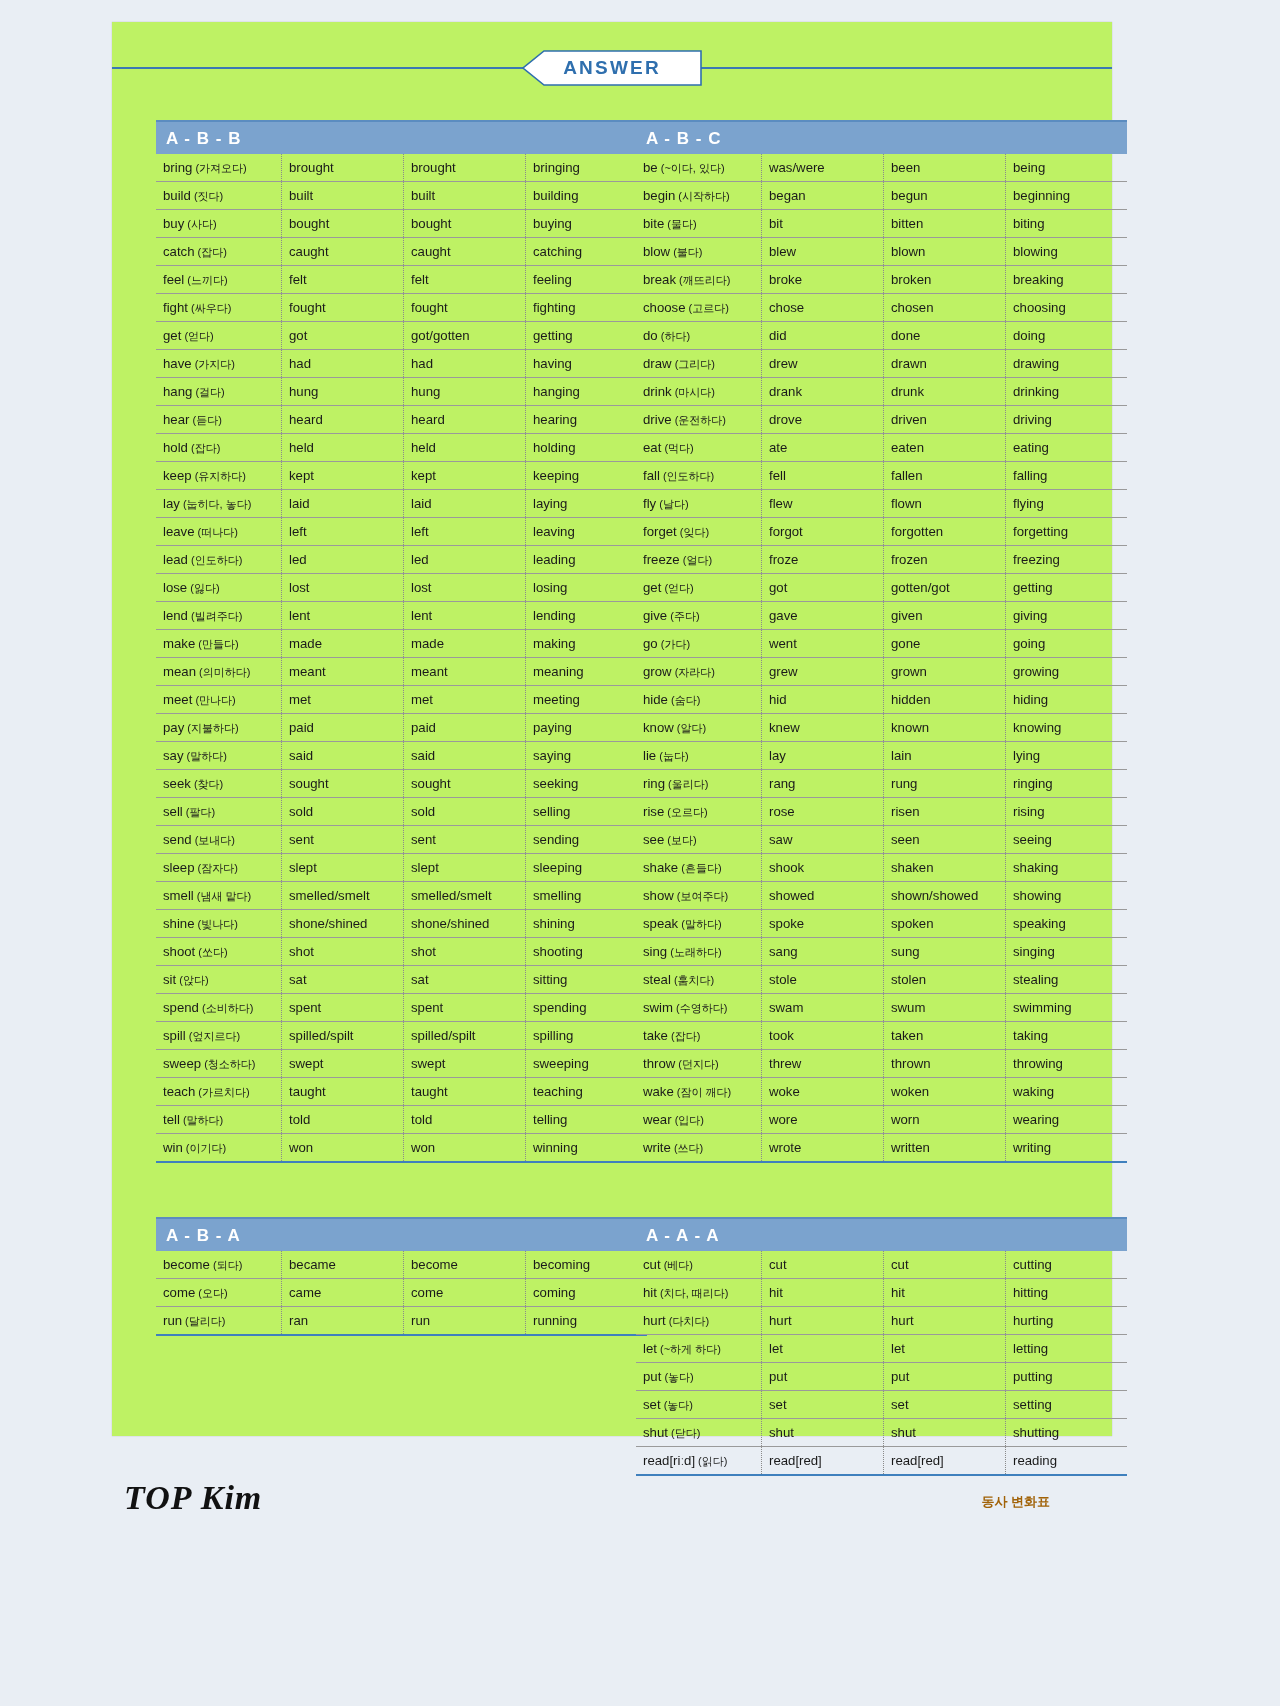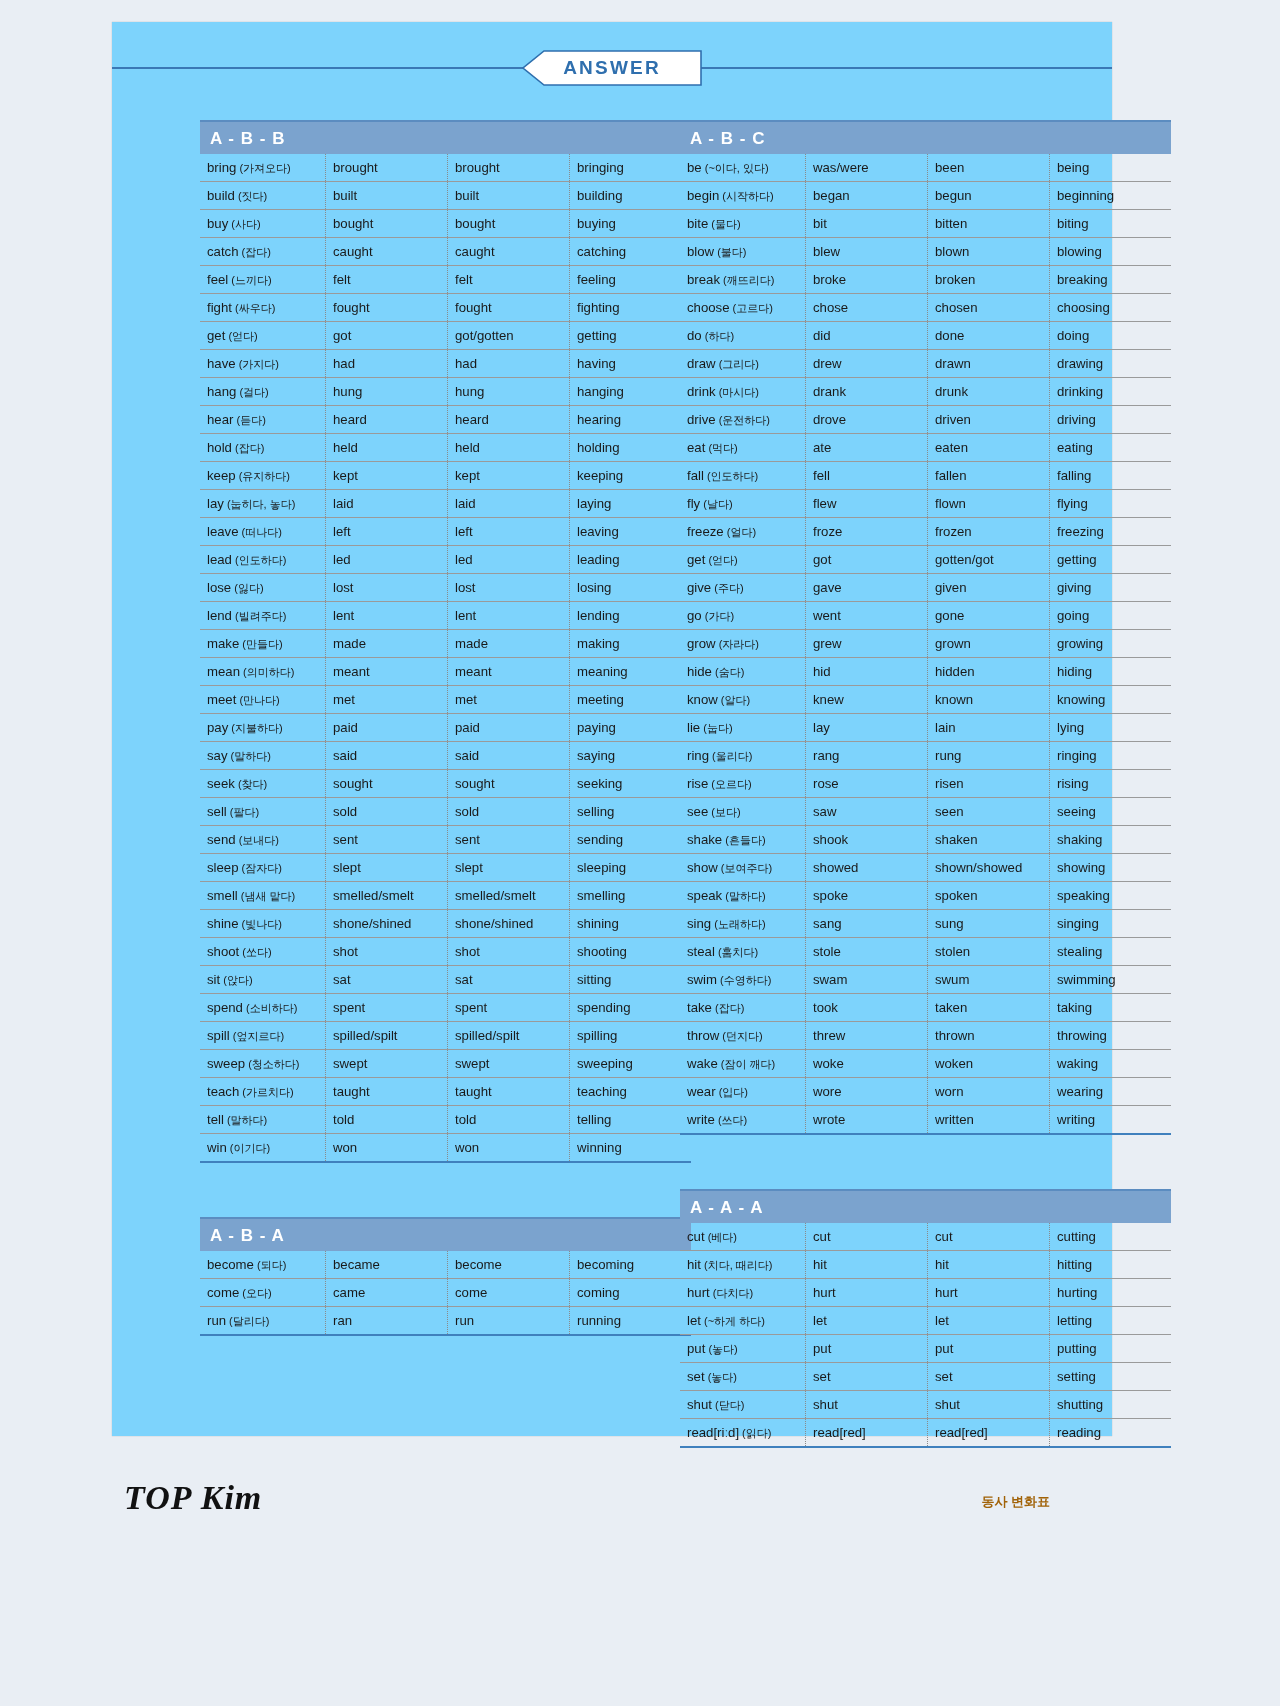--- a/index.html
+++ b/index.html
@@ -13,21 +13,21 @@
     font-family: "Liberation Sans", "DejaVu Sans", sans-serif;
     overflow: hidden;
   }
 
   .page {
     position: absolute;
     left: 112px;
     top: 22px;
     width: 1000px;
     height: 1414px;
-    background: #7dd3fc;
+    background: #bef264;
     box-shadow: 0 0 1px rgba(0,0,0,0.25);
   }
 
   
   .banner-wrap {
     position: absolute;
     left: 0;
     top: 0;
     width: 1000px;
     height: 70px;
@@ -73,21 +73,21 @@
     top: 98px;
     width: 436px;
   }
   .col-right {
     position: absolute;
     left: 524px;
     top: 98px;
     width: 436px;
   }
 
-  .block { margin-bottom: 0; margin-left: 44px; }
+  .block { margin-bottom: 0; }
   .block.gap-top { margin-top: 54px; }
 
   .vtable {
     width: 436px;
     border-collapse: collapse;
     table-layout: fixed;
   }
 
   .vtable caption {
     caption-side: top;
@@ -502,20 +502,26 @@
               <td class="c2">fallen</td>
               <td class="c3">falling</td>
             </tr>
             <tr>
               <td class="c0"><span>fly</span><span class="kr"> (날다)</span></td>
               <td class="c1">flew</td>
               <td class="c2">flown</td>
               <td class="c3">flying</td>
             </tr>
             <tr>
+              <td class="c0"><span>forget</span><span class="kr"> (잊다)</span></td>
+              <td class="c1">forgot</td>
+              <td class="c2">forgotten</td>
+              <td class="c3">forgetting</td>
+            </tr>
+            <tr>
               <td class="c0"><span>freeze</span><span class="kr"> (얼다)</span></td>
               <td class="c1">froze</td>
               <td class="c2">frozen</td>
               <td class="c3">freezing</td>
             </tr>
             <tr>
               <td class="c0"><span>get</span><span class="kr"> (얻다)</span></td>
               <td class="c1">got</td>
               <td class="c2">gotten/got</td>
               <td class="c3">getting</td>

